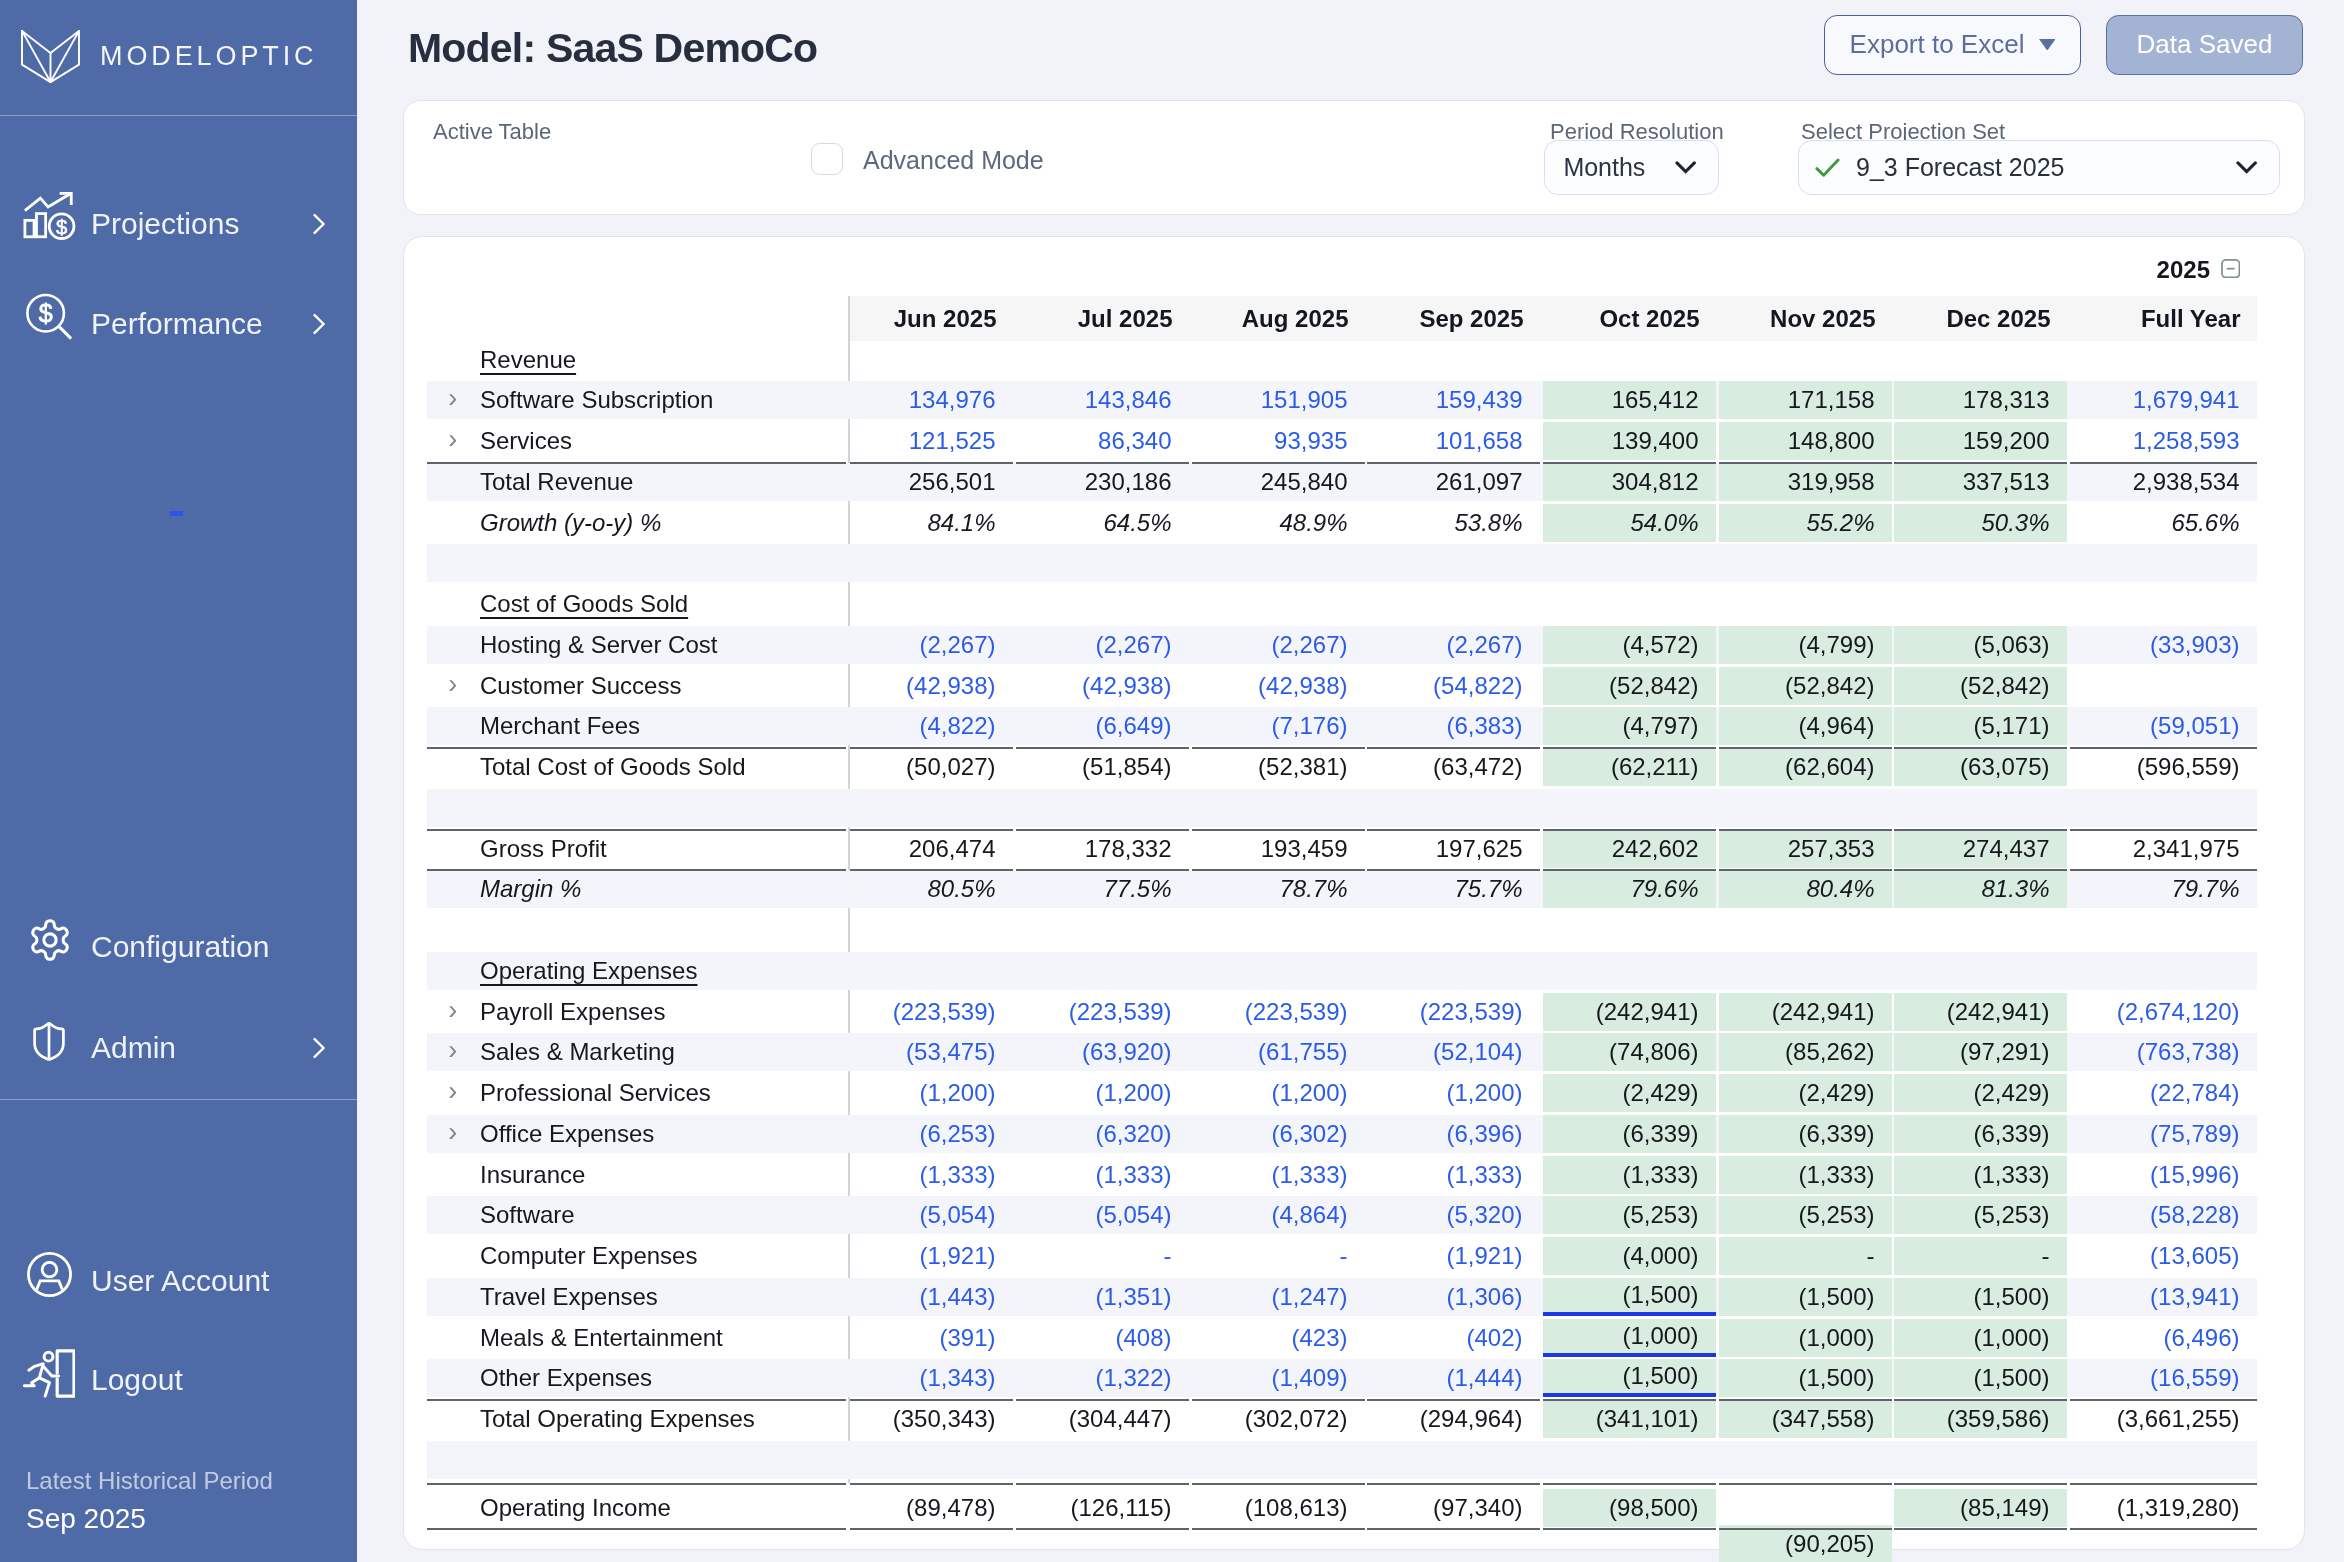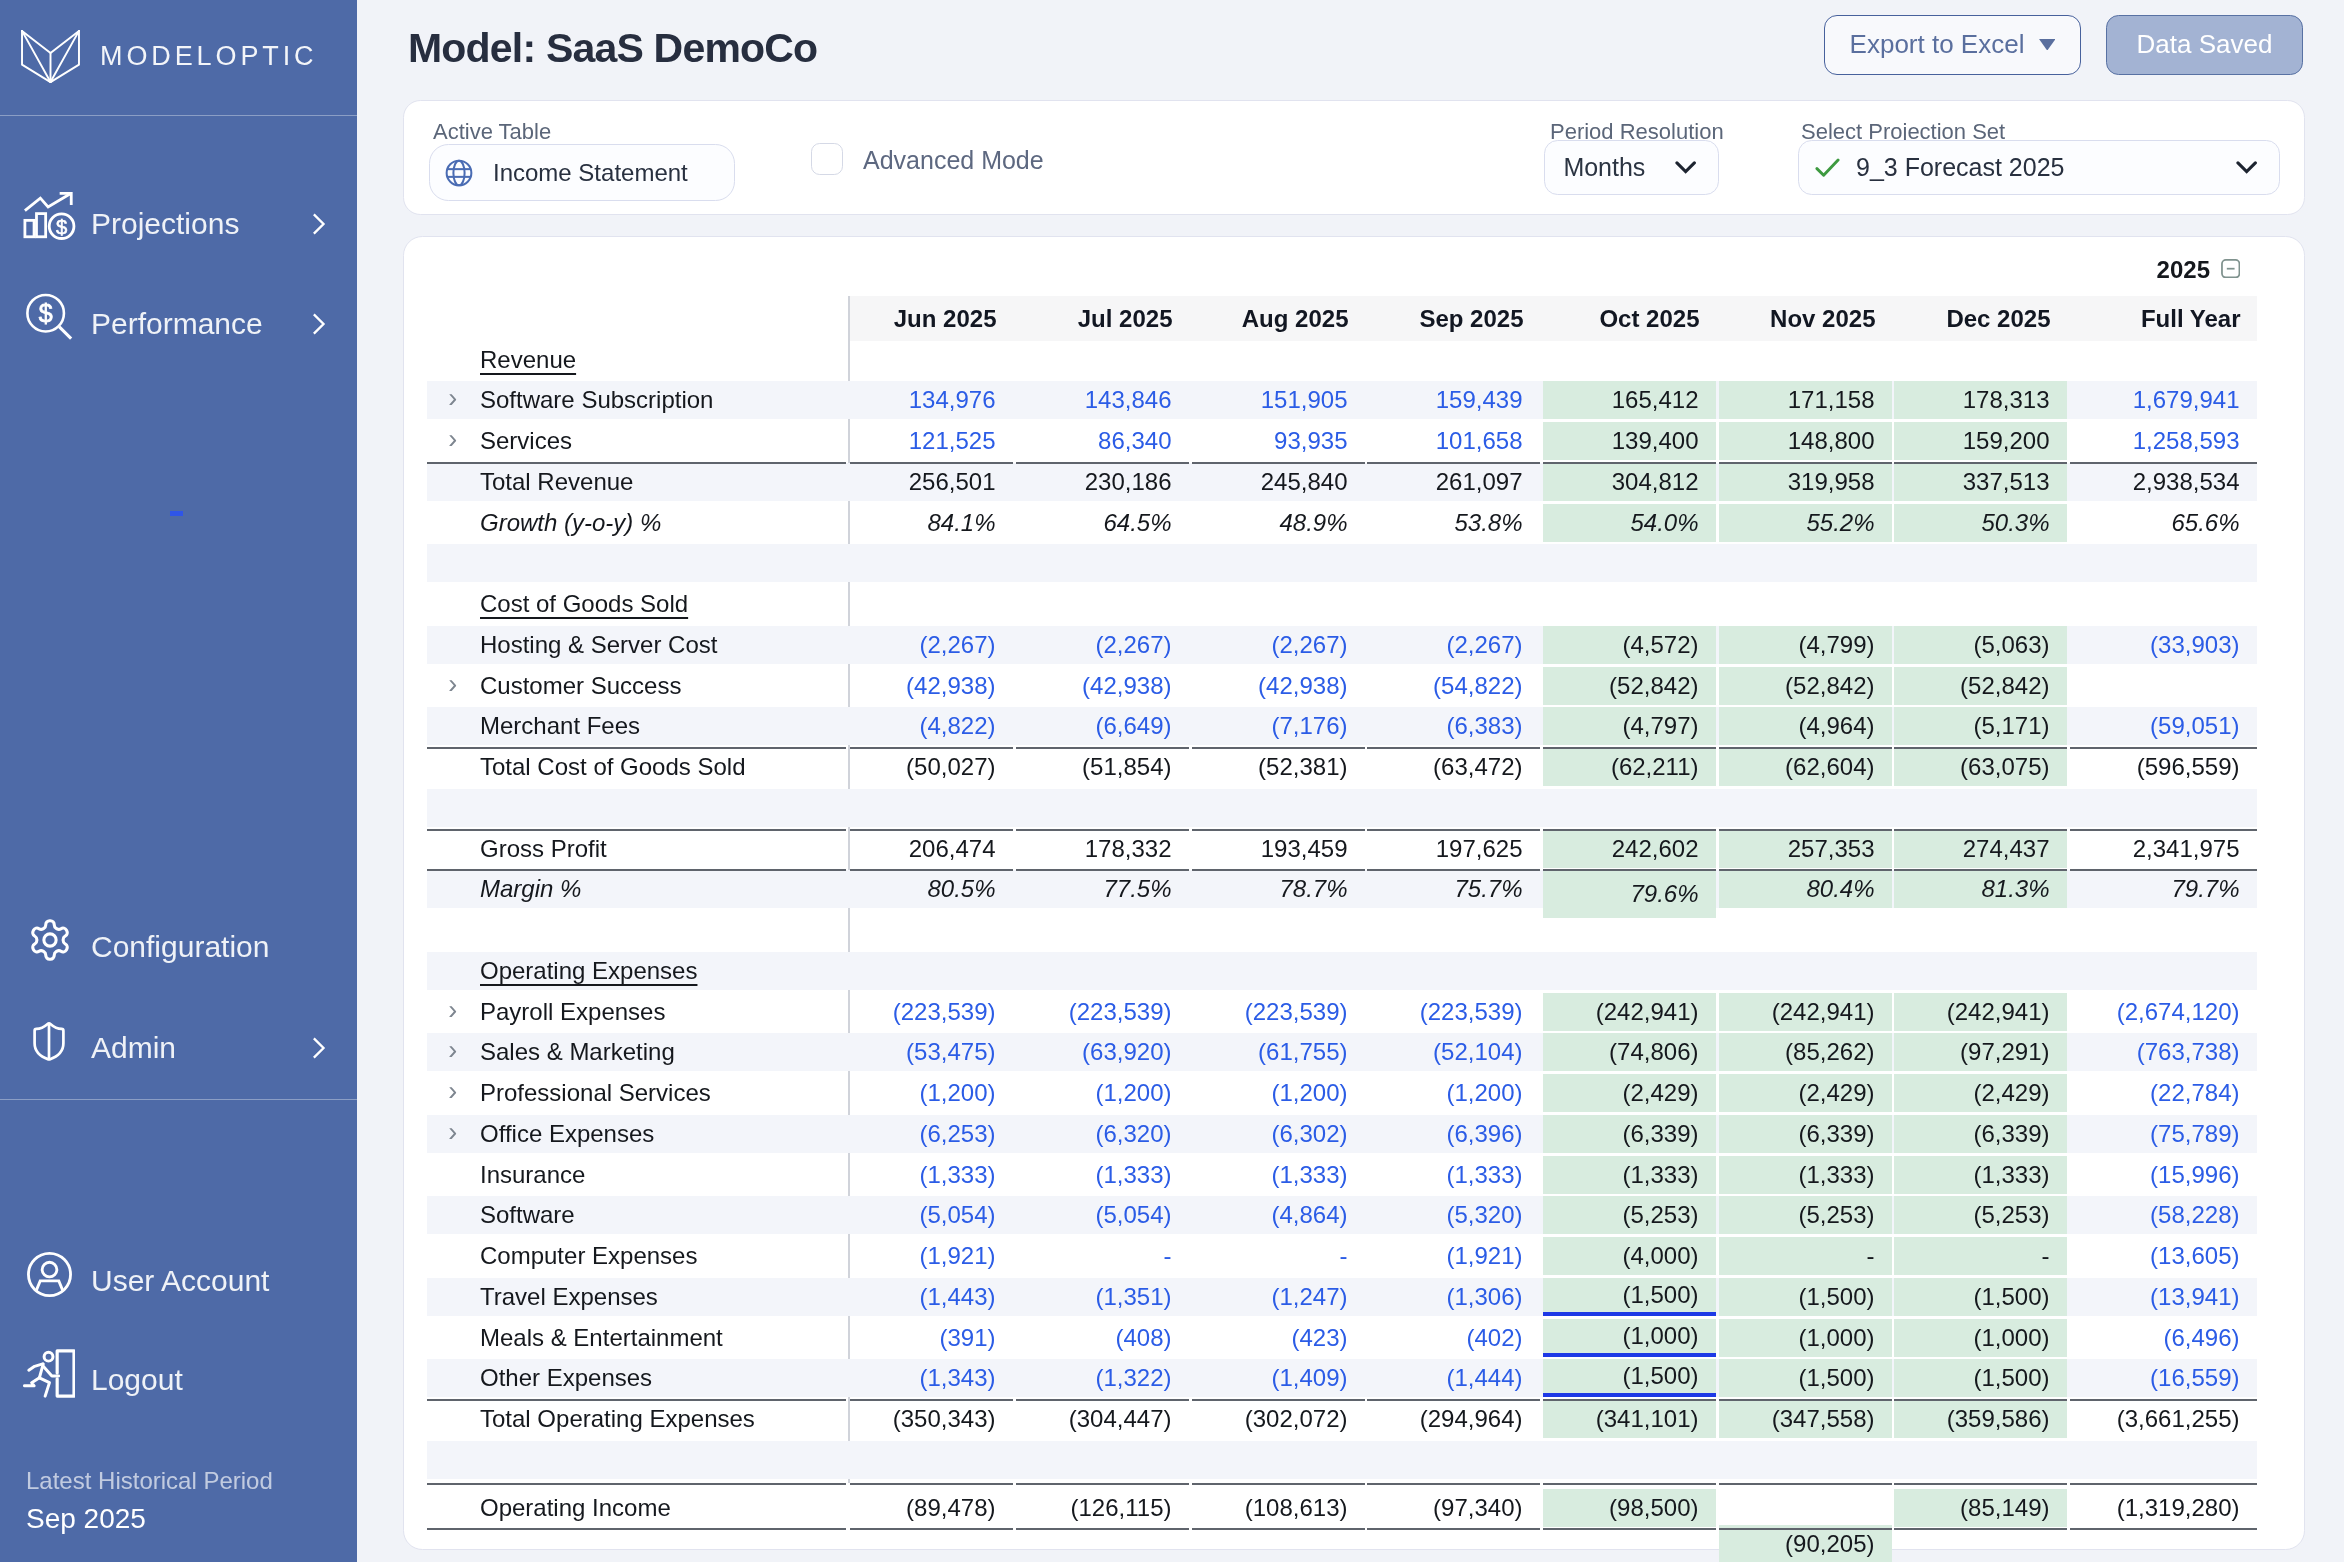--- a/index.html
+++ b/index.html
@@ -118,29 +118,20 @@
 </div>
 
 <div id="title">Model: SaaS DemoCo</div>
 <div id="exportbtn">Export to Excel&nbsp;&nbsp;<svg width="16.5" height="11.6" viewBox="0 0 17 12">
       <polygon points="0,0 17,0 8.5,12" fill="#5a6f9e"></polygon>
     </svg></div>
 <div id="savedbtn">Data Saved</div>
 
 <div id="ctrl">
   <div class="smlab" style="left:29px;top:17.5px;">Active Table</div>
-  <div class="sel" style="left:25px;top:43px;width:306px;height:57px;border-radius:19.4px;">
-    <svg style="margin-left:14.6px;" width="28" height="28" viewBox="0 0 29 29" fill="none" stroke="#4a6cb3" stroke-width="2.1">
-      <circle cx="14.5" cy="14.5" r="12.8"></circle>
-      <ellipse cx="14.5" cy="14.5" rx="5.8" ry="12.8"></ellipse>
-      <line x1="2" y1="10.5" x2="27" y2="10.5"></line>
-      <line x1="2" y1="18.5" x2="27" y2="18.5"></line>
-    </svg>
-    <span style="margin-left:20.4px;font-size:24px;color:#28303f;">Income Statement</span>
-  </div>
   <div style="position:absolute;left:407px;top:42px;width:32px;height:32px;border:1.9px solid #d5d9e6;border-radius:8.7px;background:#fff;"></div>
   <div style="position:absolute;left:459px;top:45px;font-size:25px;color:#5d6880;">Advanced Mode</div>
   <div class="smlab" style="left:1146px;top:17.5px;">Period Resolution</div>
   <div class="sel" style="left:1140px;top:39px;width:175px;height:55px;border-radius:13.6px;justify-content:space-between;padding:0 21.3px 0 18.4px;">
     <span style="font-size:25px;color:#2b3442;">Months</span>
     <svg width="21.3" height="13.6" viewBox="0 0 22 14" fill="none" stroke="#1d2430" stroke-width="3.2" stroke-linecap="round">
         <polyline points="2,2 11,11 20,2"></polyline>
       </svg>
   </div>
   <div class="smlab" style="left:1397px;top:17.5px;">Select Projection Set</div>
@@ -287,21 +278,21 @@
 <div class="cell num green" style="left:1894px;top:830px;width:173px;height:38px;">274,437</div>
 <div class="cell num" style="left:2070px;top:830px;width:187px;height:38px;">2,341,975</div>
 <div class="stripe" style="position:absolute;left:427px;top:870px;width:1830px;height:38px;"></div>
 <div class="cell lab" style="left:427px;top:870px;width:419px;height:38px;">
     <span class="ital">Margin %</span>
   </div>
 <div class="cell num ital" style="left:850px;top:870px;width:163px;height:38px;">80.5%</div>
 <div class="cell num ital" style="left:1016px;top:870px;width:173px;height:38px;">77.5%</div>
 <div class="cell num ital" style="left:1192px;top:870px;width:173px;height:38px;">78.7%</div>
 <div class="cell num ital" style="left:1367px;top:870px;width:173px;height:38px;">75.7%</div>
-<div class="cell num green ital" style="left:1543px;top:870px;width:173px;height:48px;">79.6%</div>
+<div class="cell num green ital" style="left:1543px;top:870px;width:173px;height:38px;">79.6%</div>
 <div class="cell num green ital" style="left:1719px;top:870px;width:173px;height:38px;">80.4%</div>
 <div class="cell num green ital" style="left:1894px;top:870px;width:173px;height:38px;">81.3%</div>
 <div class="cell num ital" style="left:2070px;top:870px;width:187px;height:38px;">79.7%</div>
 <div class="stripe" style="position:absolute;left:427px;top:952px;width:1830px;height:38px;"></div>
 <div class="cell lab" style="left:427px;top:952px;width:419px;height:38px;">
     <span class="sec">Operating Expenses</span>
   </div>
 <div class="cell lab" style="left:427px;top:993px;width:419px;height:38px;">
     <span class="chev">›</span>
     <span>Payroll Expenses</span>

